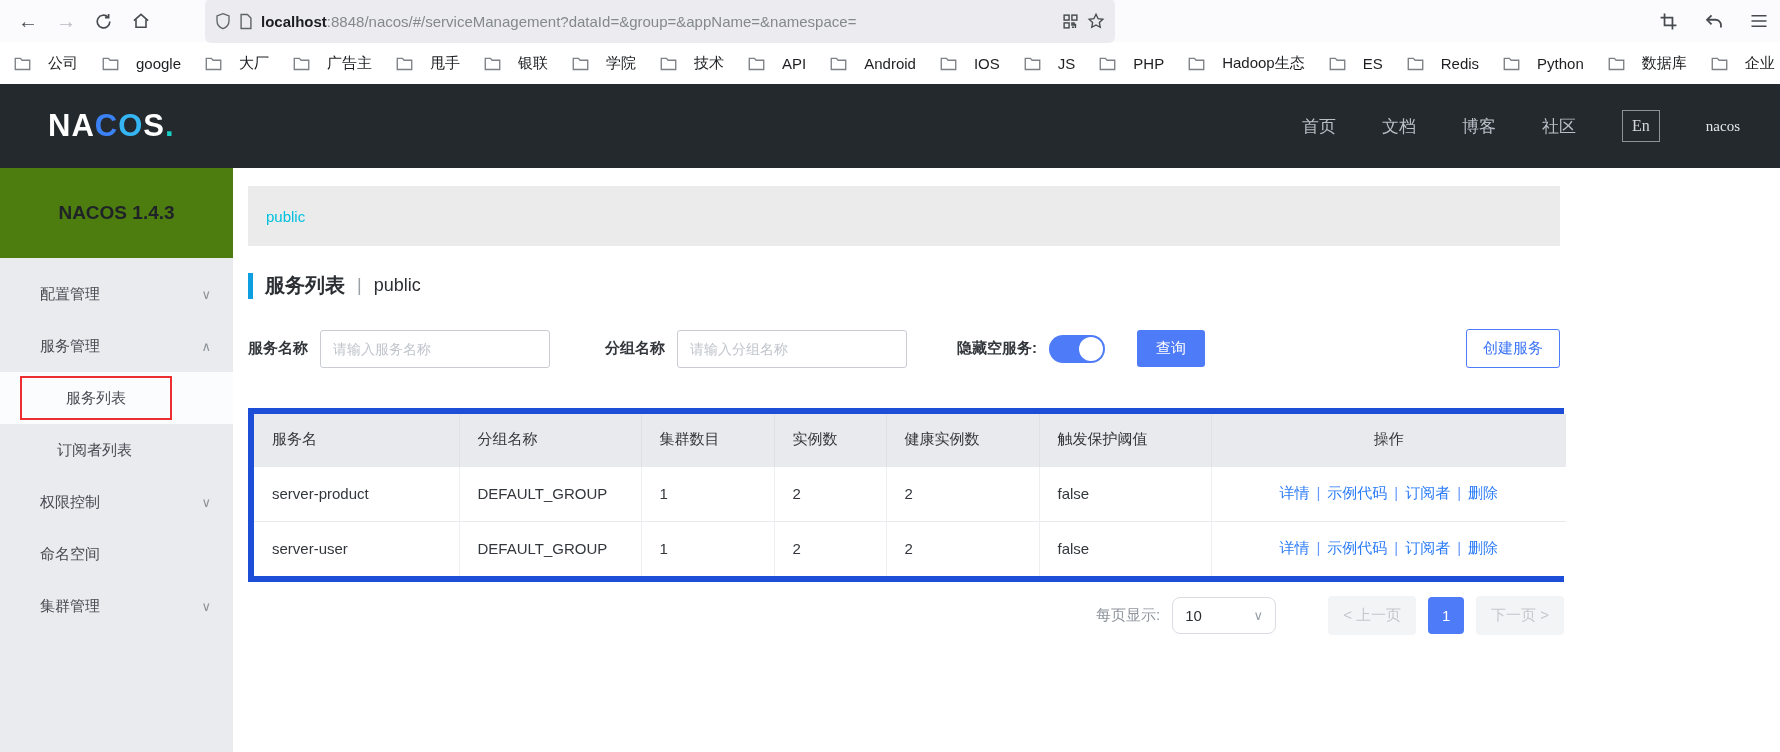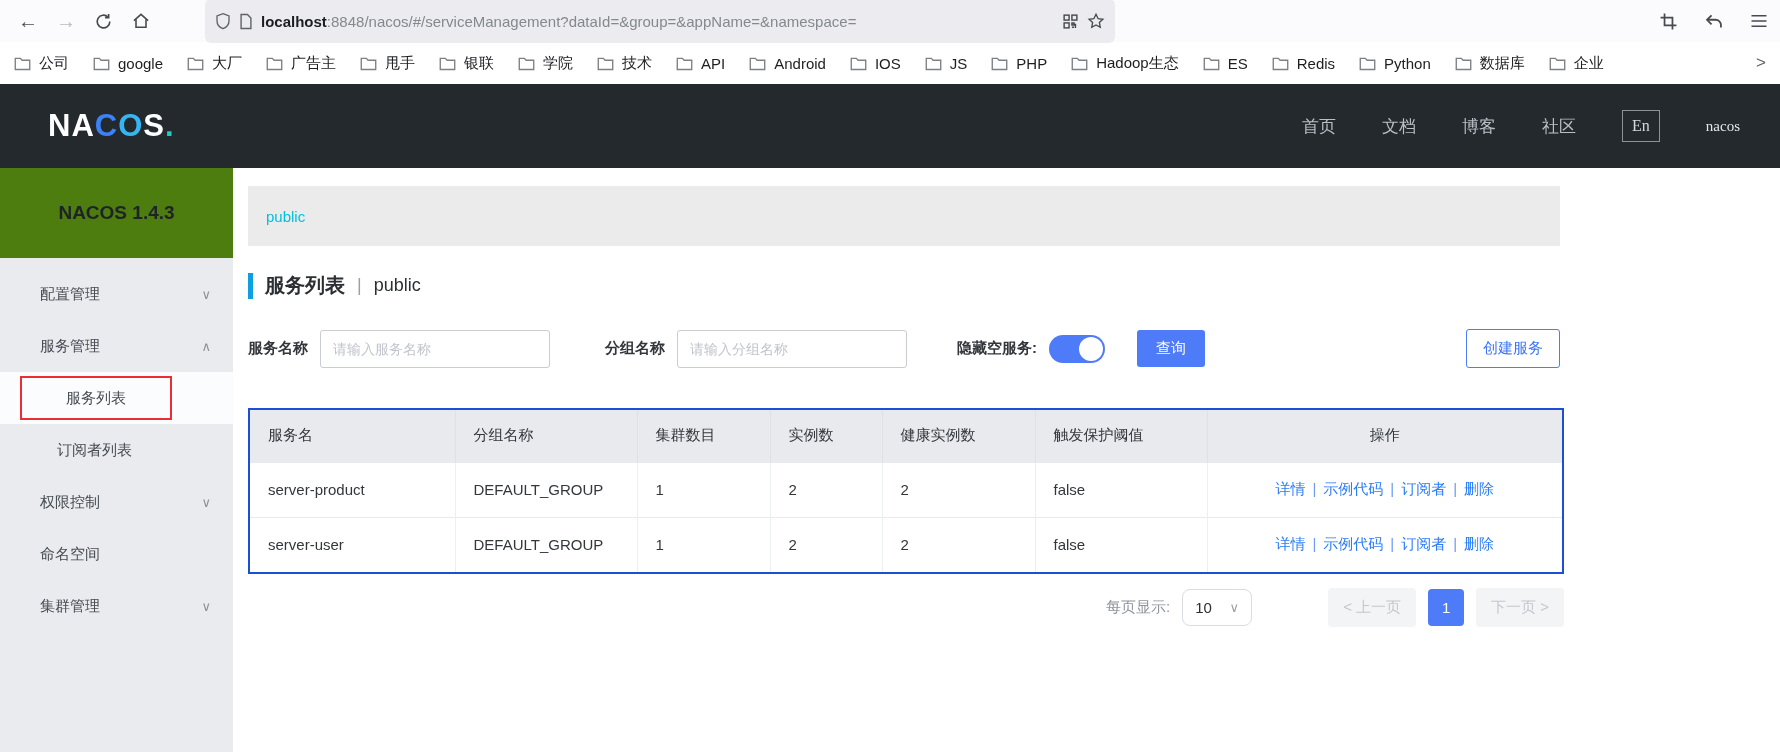--- a/index.html
+++ b/index.html
@@ -15,21 +15,21 @@
     display:flex; align-items:center; padding:0 10px; gap:8px; }
   .url-text { font-size:15px; color:#85888d; white-space:nowrap; overflow:hidden; }
   .url-host { color:#1c1e21; font-weight:700; }
   .url-spacer { flex:1; }
   .right-icons { flex:1; display:flex; justify-content:flex-end; align-items:center; gap:26px; padding-right:2px; }
   svg.icon { display:block; }
 
   
   .bookmarks-bar { height:42px; background:#ffffff; display:flex; align-items:center;
     padding:0 14px; gap:24px; }
-  .bookmark { display:flex; align-items:center; gap:8px; cursor:pointer; }
+  .bookmark { display:flex; align-items:center; gap:17px; cursor:pointer; }
   .bookmark span.bm-label { font-size:15px; color:#1c1e21; font-weight:500; white-space:nowrap; }
   .bm-overflow { margin-left:auto; color:#5f6368; font-size:17px; cursor:pointer; }
 
   
   .nacos-header { height:84px; background:#24292e; display:flex; align-items:center; padding:0 40px 0 48px; }
   .logo { font-size:31px; font-weight:800; letter-spacing:1px; color:#fff; cursor:pointer; }
   .logo .c1 { color:#3b82f6; } .logo .c2 { color:#35b5f2; } .logo .dot { color:#17d0c5; }
   .top-nav { margin-left:auto; display:flex; align-items:center; gap:46px; }
   .top-nav .nav-item { color:#b9bfc6; font-size:17px; cursor:pointer; }
   .lang-btn { border:1px solid #8d9298; color:#d6d9dc; font-size:16px; padding:6px 9px;
@@ -66,38 +66,38 @@
     font-size:14px; color:#333; background:#fff; outline:none; }
   .f-input::placeholder { color:#c0c4cc; }
   .gap1 { width:55px; } .gap2 { width:50px; } .gap4 { width:32px; }
   .toggle { width:56px; height:28px; border-radius:14px; background:#4e7bf7; position:relative; cursor:pointer; }
   .toggle .knob { position:absolute; top:2px; right:2px; width:24px; height:24px; border-radius:50%; background:#fff; }
   .btn-primary { background:#4e7bf7; color:#fff; font-size:15px; border:none; border-radius:3px;
     padding:9px 19px; cursor:pointer; }
   .btn-outline { margin-left:auto; background:#fff; color:#3b74f6; border:1px solid #4e7bf7;
     border-radius:3px; font-size:15px; padding:9px 16px; cursor:pointer; }
 
-  .table-annotation { width:1316px; border:2px solid #1d4ed8; margin-top:40px; background:#fff; }
+  .table-annotation { width:1316px; border:6px solid #1d4ed8; margin-top:40px; background:#fff; }
   table.svc { width:100%; border-collapse:collapse; table-layout:fixed; }
   table.svc th { background:#e8eaed; height:52px; font-weight:400; font-size:15px; color:#33373c;
     text-align:left; padding-left:18px; border-left:1px solid #dfe1e5; }
   table.svc th:first-child { border-left:none; }
   table.svc th.op { text-align:center; padding-left:0; }
   table.svc td { height:55px; font-size:15px; color:#33373c; padding-left:18px;
     border-top:1px solid #e8eaed; border-left:1px solid #eceef1; background:#fff; }
   table.svc td:first-child { border-left:none; }
   table.svc td.op { text-align:center; padding-left:0; white-space:nowrap; }
   .op a { color:#2b7cf8; text-decoration:none; font-size:15px; cursor:pointer;text-align:center; }
   .op .sep { color:#6b9bf7; margin:0 7px; }
 
   .pagination { width:1316px; display:flex; align-items:center; justify-content:flex-end;
     gap:12px; margin-top:14px; }
   .pg-label { color:#8f959e; font-size:15px; }
-  .pg-select { width:70px; height:37px; border:1px solid #d9dce1; border-radius:8px; background:#fff;
-    display:flex; align-items:center; padding:0 12px; cursor:pointer; margin-right:64px; }
+  .pg-select { width:104px; height:37px; border:1px solid #d9dce1; border-radius:8px; background:#fff;
+    display:flex; align-items:center; padding:0 12px; cursor:pointer; margin-right:40px; }
   .pg-select .val { font-size:15px; color:#2b2f33; font-weight:500; }
   .pg-select .chev { margin-left:auto; color:#9aa0a6; font-size:13px; }
   .pg-btn { background:#f3f4f6; color:#c3c7cd; font-size:15px; border:none; border-radius:4px;
     padding:10px 15px; cursor:default; white-space:nowrap; }
   .pg-current { width:36px; height:37px; background:#4e7bf7; color:#fff; border:none; border-radius:4px;
     font-size:15px; cursor:pointer; }
 </style>
 </head>
 <body>
 

